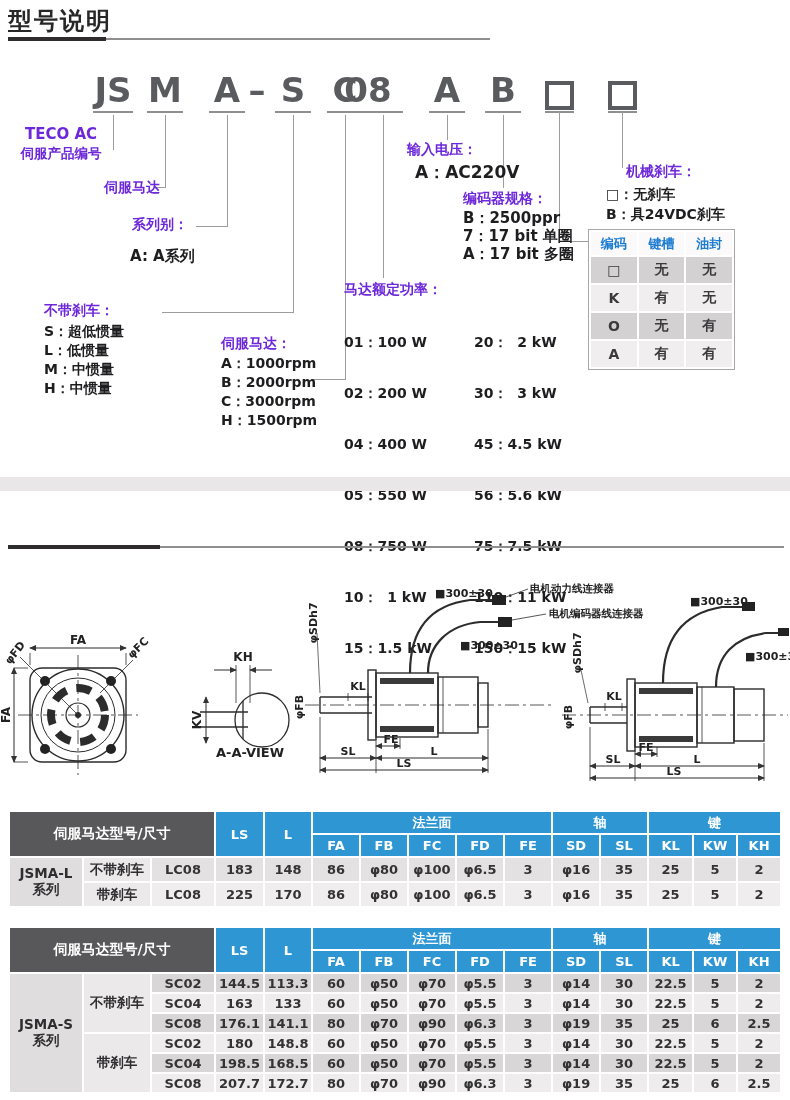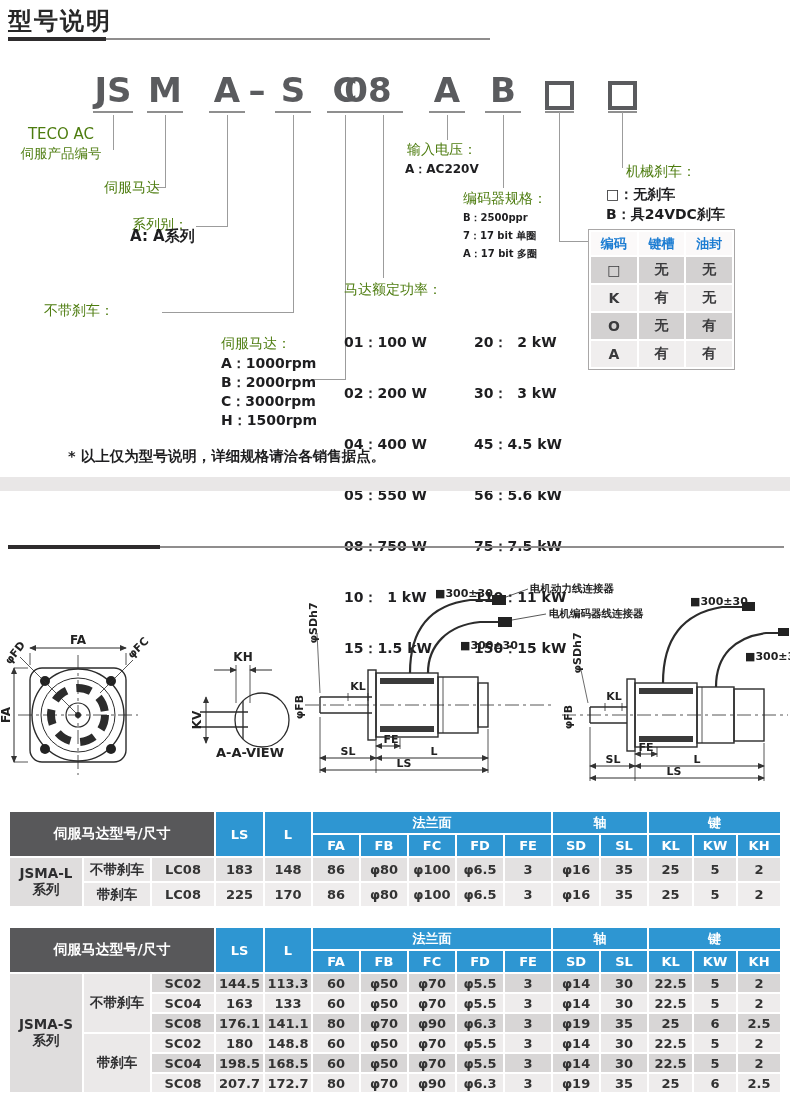--- a/index.html
+++ b/index.html
@@ -10,21 +10,21 @@
   .bar-thick{position:absolute;height:4px;background:#2e2c2d}
   .grayband{position:absolute;left:0;width:790px;height:14px;background:#e9e7e7}
 
   
   .code-char{position:absolute;top:70px;font-size:34px;font-weight:bold;color:#5a5b5e;
              transform:translateX(-50%);white-space:nowrap}
   .code-box{position:absolute;top:81px;width:21px;height:21px;border:4px solid #5a5b5e;background:#fff}
   .ut{position:absolute;top:111px;height:2px;background:#8f8f8f}
   .vl{position:absolute;width:1px;background:#9c9c9c}
   .hl{position:absolute;height:1px;background:#9c9c9c}
-  .bl{position:absolute;color:#4d7c0f;font-weight:normal;font-size:14px;white-space:nowrap}
+  .bl{position:absolute;color:#6d28d9;font-weight:bold;font-size:14px;white-space:nowrap}
   .bk{position:absolute;color:#1e1e20;font-weight:bold;font-size:14px;white-space:nowrap}
   .pre{white-space:pre}
   .items div{line-height:19px}
 
   
   .enc{position:absolute;left:588px;top:229px;width:141px;border:1px solid #a9a7a7;background:#fff;
        padding:2px;display:grid;grid-template-columns:1fr 1fr 1fr;gap:2px}
   .enc .h{height:23px;display:flex;align-items:center;justify-content:center;
           color:#1b7cd2;font-weight:bold;font-size:13px;background:#fbf9f9}
   .enc .c{height:26px;display:flex;align-items:center;justify-content:center;
@@ -101,23 +101,29 @@
   <div class="vl" style="left:622px;top:112px;height:56px"></div>
 
   <div style="position:absolute;left:8px;top:125px;width:106px;text-align:center">
     <div class="bl" style="position:static;font-size:15px">TECO AC</div>
     <div class="bl" style="position:static;font-size:13.5px;margin-top:2px">伺服产品编号</div>
   </div>
 
   <div class="bl" style="left:104px;top:179px">伺服马达</div>
 
   <div class="bl" style="left:132px;top:216px">系列别：</div>
-  <div class="bk" style="left:130px;top:227px;font-size:15px">A: A系列</div>
+  <div class="bk" style="left:130px;top:247px;font-size:15px">A: A系列</div>
 
   <div class="bl" style="left:44px;top:302px">不带刹车：</div>
+  <div class="bk items" style="left:44px;top:322px">
+    <div>S：超低惯量</div>
+    <div>L：低惯量</div>
+    <div>M：中惯量</div>
+    <div>H：中惯量</div>
+  </div>
 
   <div class="bl" style="left:221px;top:335px">伺服马达：</div>
   <div class="bk items" style="left:221px;top:354px">
     <div>A：1000rpm</div>
     <div>B：2000rpm</div>
     <div>C：3000rpm</div>
     <div>H：1500rpm</div>
   </div>
 
   <div class="bl" style="left:344px;top:281px">马达额定功率：</div>
@@ -134,24 +140,24 @@
     <div>20：  2 kW</div>
     <div>30：  3 kW</div>
     <div>45：4.5 kW</div>
     <div>56：5.6 kW</div>
     <div>75：7.5 kW</div>
     <div>110：11 kW</div>
     <div>150：15 kW</div>
   </div>
 
   <div class="bl" style="left:407px;top:141px">输入电压：</div>
-  <div class="bk" style="left:405px;top:161px;font-size:12px">A：AC220V</div>
+  <div class="bk" style="left:415px;top:161px;font-size:17px">A：AC220V</div>
 
   <div class="bl" style="left:463px;top:190px">编码器规格：</div>
-  <div class="bk items" style="left:463px;top:209px;font-size:10px">
+  <div class="bk items" style="left:463px;top:209px;font-size:15px">
     <div style="line-height:18px">B：2500ppr</div>
     <div style="line-height:18px">7：17 bit 单圈</div>
     <div style="line-height:18px">A：17 bit 多圈</div>
   </div>
 
   <div class="bl" style="left:626px;top:163px">机械刹车：</div>
   <div class="bk items" style="left:606px;top:184px">
     <div style="line-height:20px">□：无刹车</div>
     <div style="line-height:20px">B：具24VDC刹车</div>
   </div>
@@ -167,21 +173,20 @@
     <div class="c w">有</div>
     <div class="c w">无</div>
     <div class="c g">O</div>
     <div class="c g">无</div>
     <div class="c g">有</div>
     <div class="c w">A</div>
     <div class="c w">有</div>
     <div class="c w">有</div>
   </div>
 
-  <div class="bk" style="left:68px;top:447px;font-size:14.5px">* 以上仅为型号说明，详细规格请洽各销售据点。</div>
 
   <div class="grayband" style="top:477px"></div>
 
   <div class="bar-thin" style="left:8px;top:546px;width:776px"></div>
   <div class="bar-thick" style="left:8px;top:545px;width:152px"></div>
 
   <svg style="position:absolute;left:0;top:575px" width="790" height="232" viewBox="0 0 790 232">
     <defs>
       <marker id="arr" viewBox="0 0 8 8" refX="7" refY="4" markerWidth="7" markerHeight="7" orient="auto-start-reverse">
         <path d="M0,0.5 L8,4 L0,7.5 z" fill="#333"></path>

